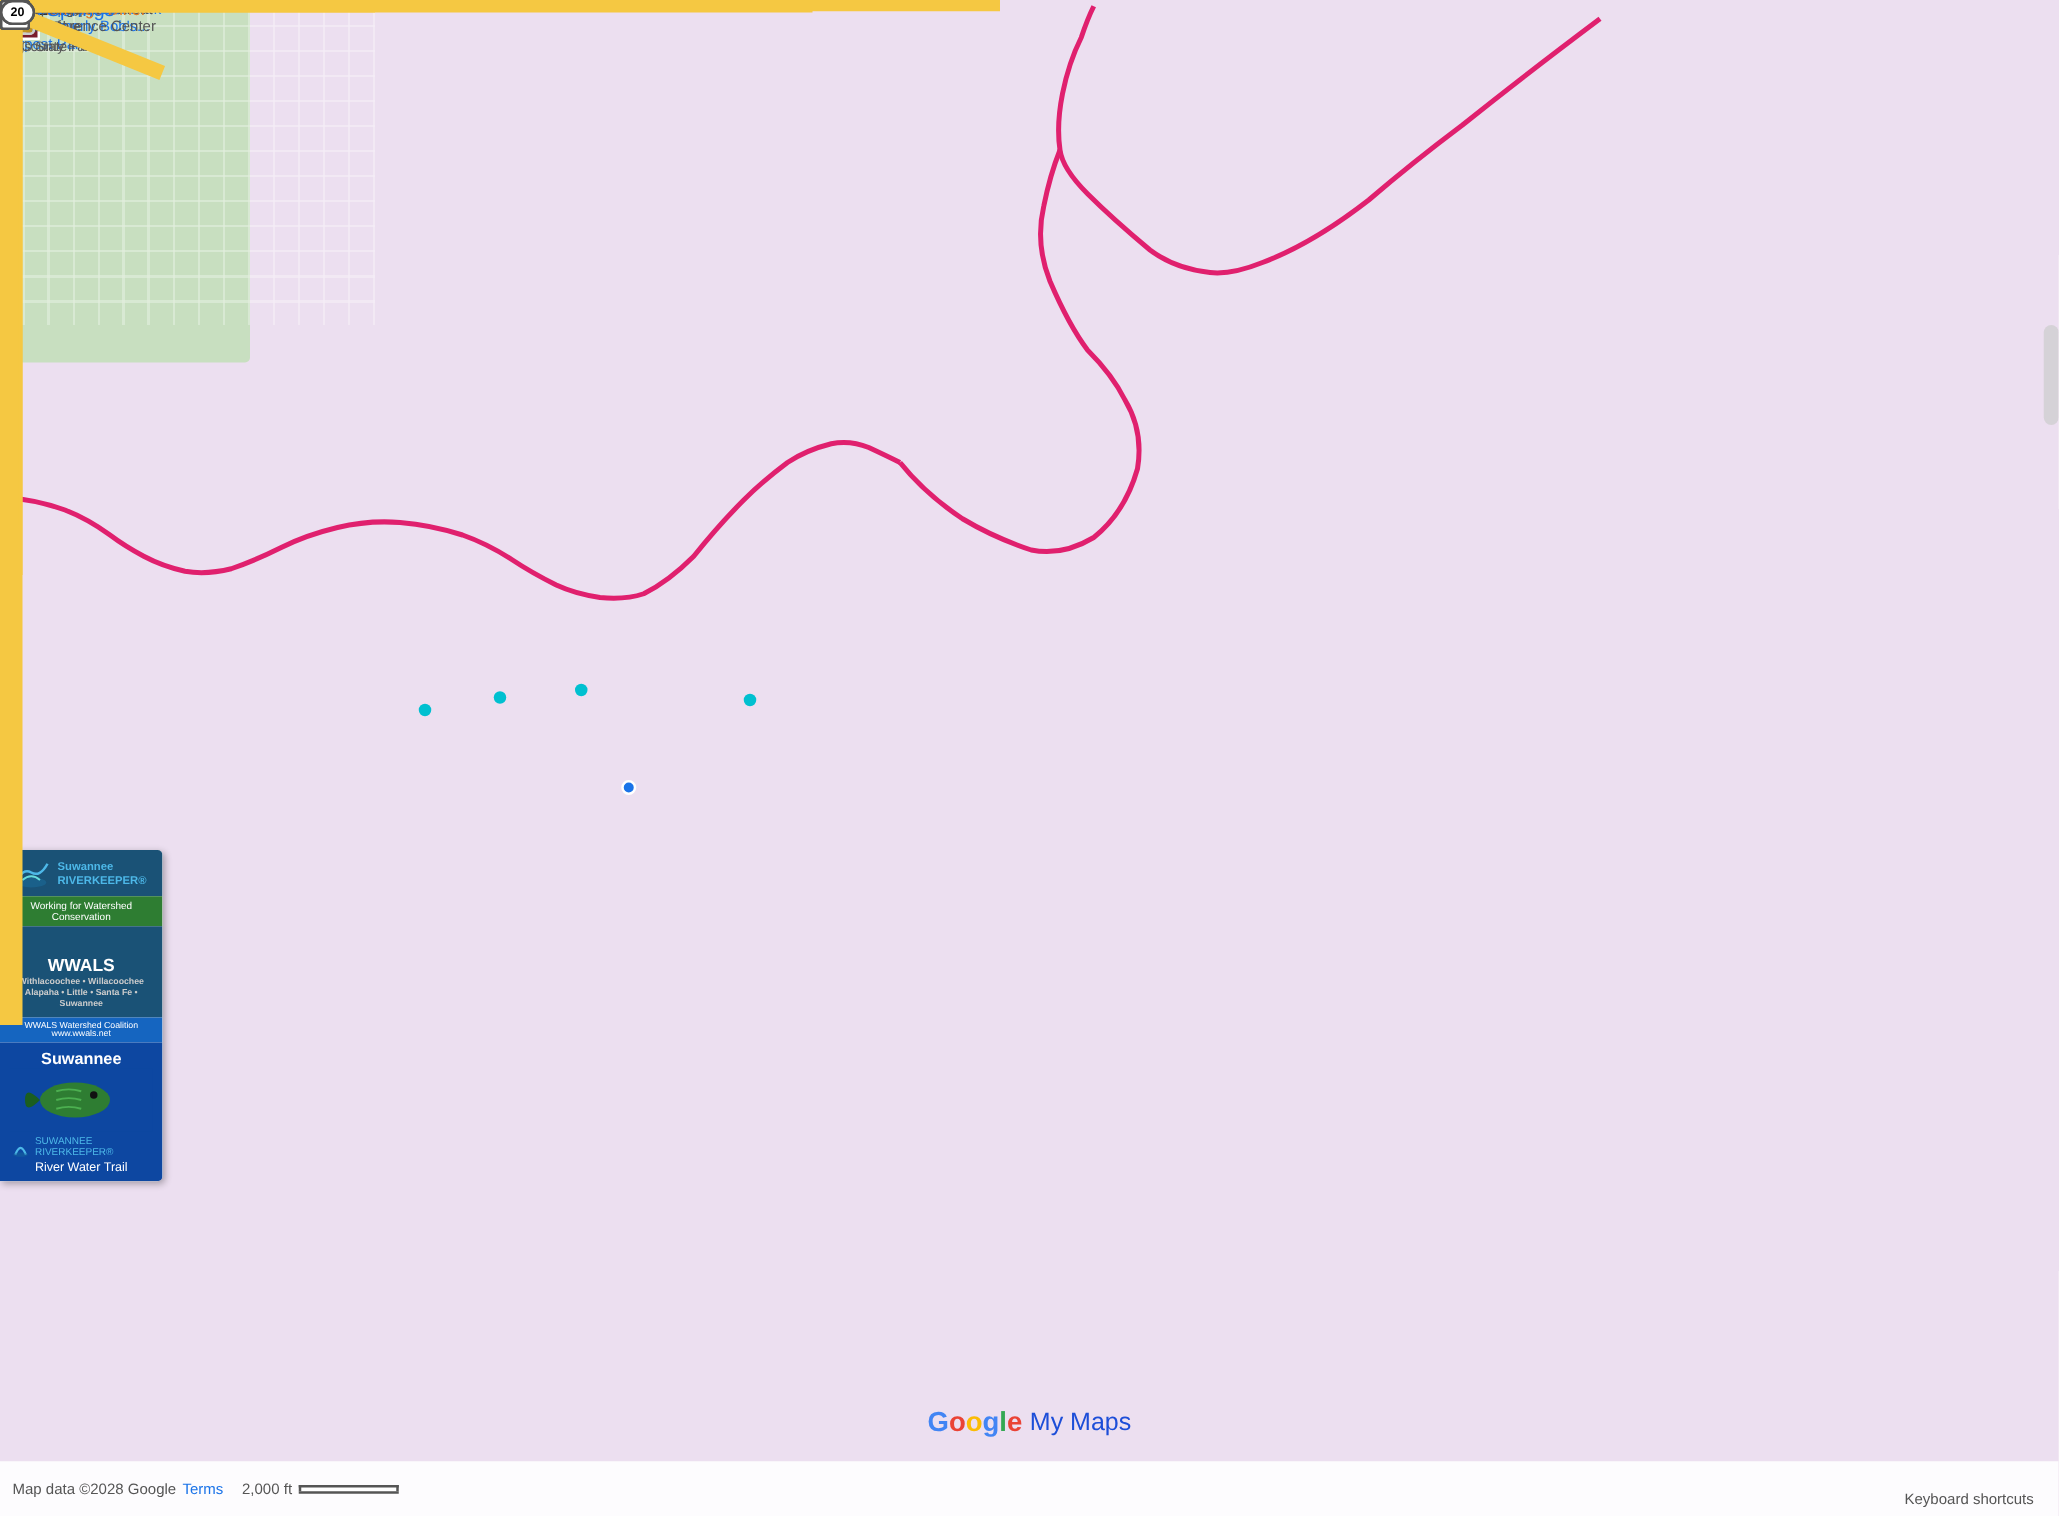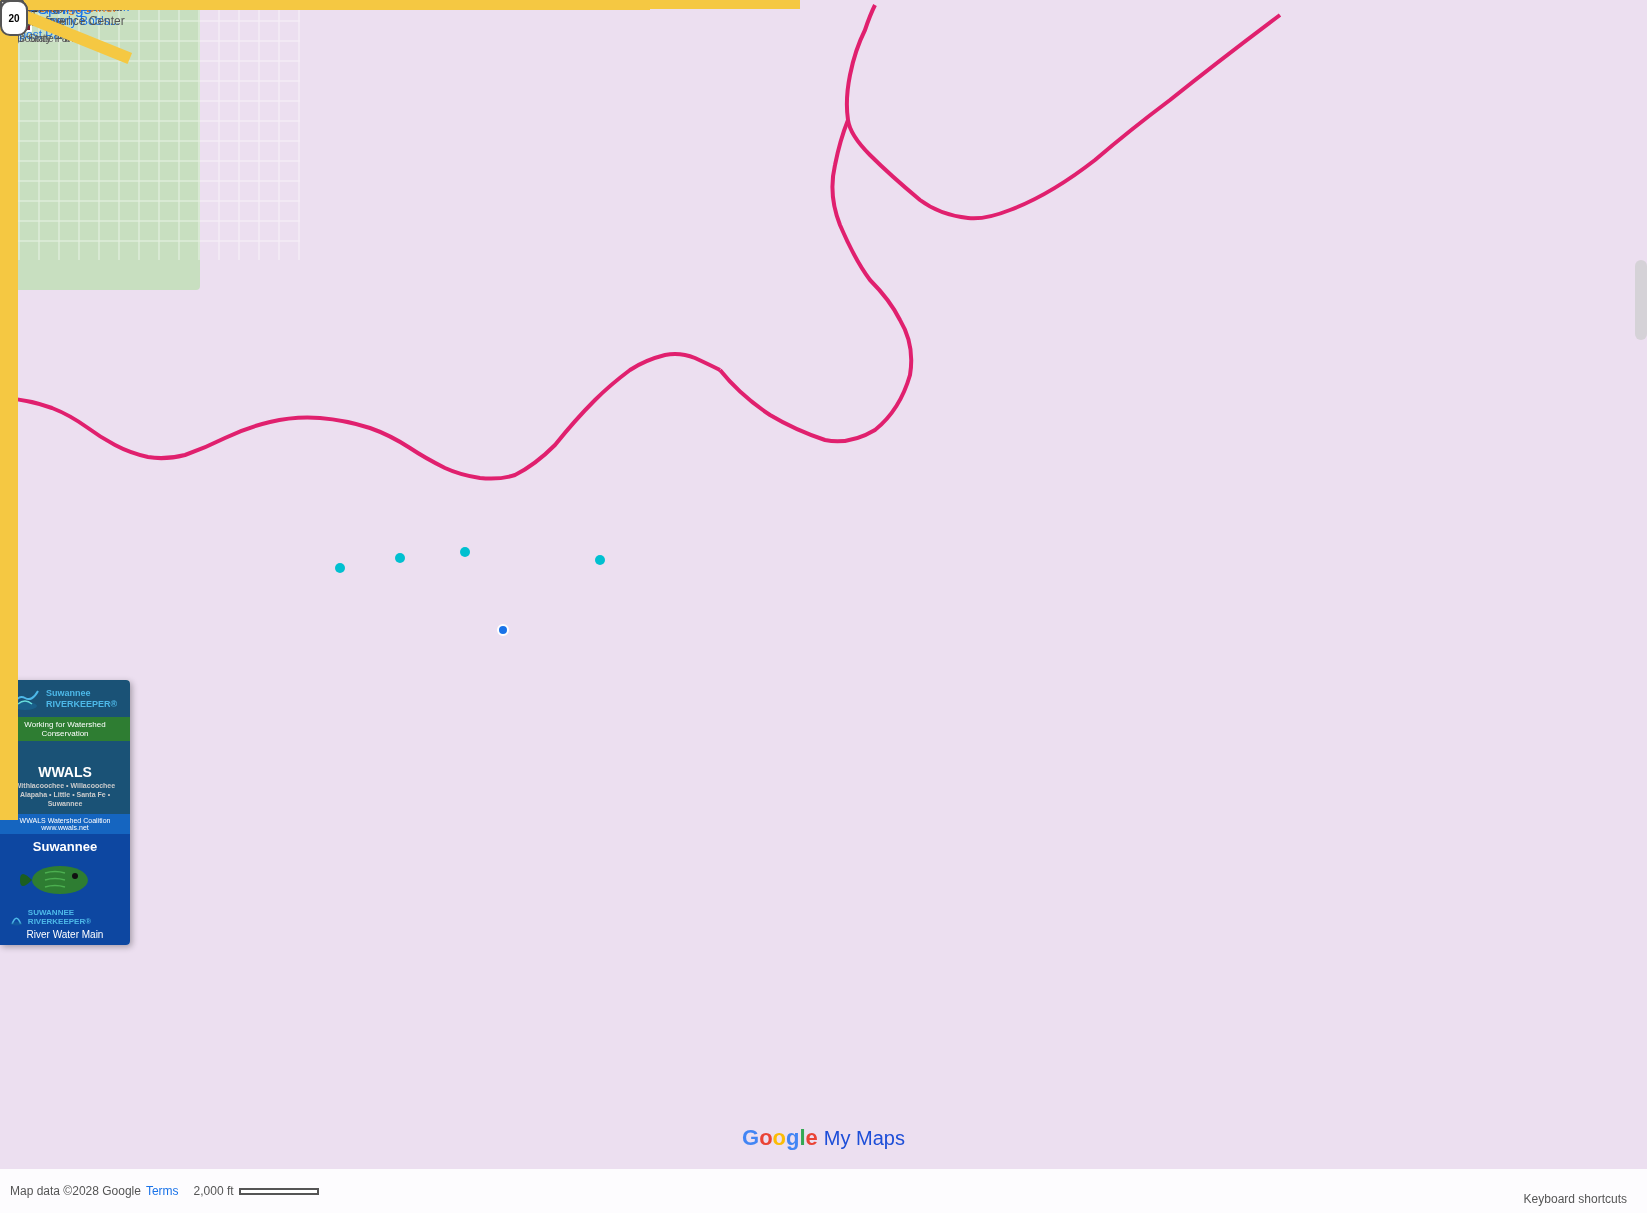--- a/index.html
+++ b/index.html
@@ -367,21 +367,21 @@
   <div style="position:absolute;left:620;top:185;width:24px;height:24px;border:2px solid #555;border-radius:3px;background:white;display:flex;align-items:center;justify-content:center;font-size:11px;font-weight:bold;z-index:5;">27</div>
   <div style="position:absolute;left:748;top:400;width:24px;height:24px;border:2px solid #555;border-radius:3px;background:white;display:flex;align-items:center;justify-content:center;font-size:11px;font-weight:bold;z-index:5;">27</div>
   <div style="position:absolute;left:1003;top:510;width:24px;height:24px;border:2px solid #555;border-radius:3px;background:white;display:flex;align-items:center;justify-content:center;font-size:11px;font-weight:bold;z-index:5;">27</div>
 
   <div style="position:absolute;left:1026;top:298;width:24px;height:24px;border:2px solid #555;border-radius:3px;background:white;display:flex;align-items:center;justify-content:center;font-size:11px;font-weight:bold;z-index:5;">41</div>
   <div style="position:absolute;left:1050;top:822;width:24px;height:24px;border:2px solid #555;border-radius:3px;background:white;display:flex;align-items:center;justify-content:center;font-size:11px;font-weight:bold;z-index:5;">41</div>
 
   <div style="position:absolute;left:710;top:686;width:28px;height:20px;border:2px solid #555;border-radius:10px;background:white;display:flex;align-items:center;justify-content:center;font-size:10px;font-weight:bold;z-index:5;">340</div>
   <div style="position:absolute;left:1030;top:686;width:28px;height:20px;border:2px solid #555;border-radius:10px;background:white;display:flex;align-items:center;justify-content:center;font-size:10px;font-weight:bold;z-index:5;">340</div>
 
-  <div style="position:absolute;left:580;top:936;width:28px;height:36px;border:2px solid #555;border-radius:10px;background:white;display:flex;align-items:center;justify-content:center;font-size:10px;font-weight:bold;z-index:5;">20</div>
+  <div style="position:absolute;left:580;top:936;width:28px;height:20px;border:2px solid #555;border-radius:10px;background:white;display:flex;align-items:center;justify-content:center;font-size:10px;font-weight:bold;z-index:5;">20</div>
 
   <div class="map-label" style="left:360;top:714;font-size:11px;color:#777;">2085</div>
 
   <div class="map-label" style="left:108;top:762;font-size:11px;color:#777;transform:rotate(90deg);transform-origin:left center;">NE 80th Ave</div>
 
   <div class="map-label" style="left:1068;top:720;font-size:11px;color:#777;transform:rotate(90deg);transform-origin:left center;">High Springs Main St</div>
 
   <div class="yellow-dot" style="left:1188;top:622;">
     <div style="width:100%;height:100%;background:linear-gradient(135deg, #d4a830 0%, #c09020 100%);"></div>
   </div>
@@ -424,23 +424,23 @@
           <path d="M25 15 Q35 12 45 15" stroke="#4caf50" stroke-width="1.5" fill="none"></path>
           <path d="M25 22 Q35 19 45 22" stroke="#4caf50" stroke-width="1.5" fill="none"></path>
           <path d="M25 29 Q35 26 45 29" stroke="#4caf50" stroke-width="1.5" fill="none"></path>
         </svg>
       </div>
       <div style="display:flex;align-items:center;justify-content:center;margin-top:2px;">
         <svg width="20" height="20" viewBox="0 0 20 20">
           <path d="M5 18 Q10 5 15 18" stroke="#4db8e8" stroke-width="2" fill="none"></path>
           <ellipse cx="10" cy="18" rx="7" ry="2" fill="#1a6e9e" opacity="0.4"></ellipse>
         </svg>
-        <div style="color:#4db8e8;font-size:8px;font-weight:bold;margin-left:3px;">SUWANNEE RIVERKEEPER®</div>
+        <div style="color:#4db8e8;font-size:8px;font-weight:normal;margin-left:3px;">SUWANNEE RIVERKEEPER®</div>
       </div>
-      <div style="color:white;font-size:10px;text-align:center;font-weight:500;margin-top:2px;">River Water Main</div>
+      <div style="color:white;font-size:10px;text-align:center;font-weight:500;margin-top:2px;">River Water Trail</div>
     </div>
   </div>
 
   <div style="position:absolute;bottom:62px;left:50%;transform:translateX(-50%);font-size:22px;font-family:Arial,sans-serif;display:flex;align-items:center;white-space:nowrap;z-index:10;">
     <span style="color:#4285f4;font-weight:bold;">G</span>
       <span style="color:#ea4335;font-weight:bold;">o</span>
       <span style="color:#fbbc05;font-weight:bold;">o</span>
       <span style="color:#4285f4;font-weight:bold;">g</span>
       <span style="color:#34a853;font-weight:bold;">l</span>
       <span style="color:#ea4335;font-weight:bold;">e</span>

